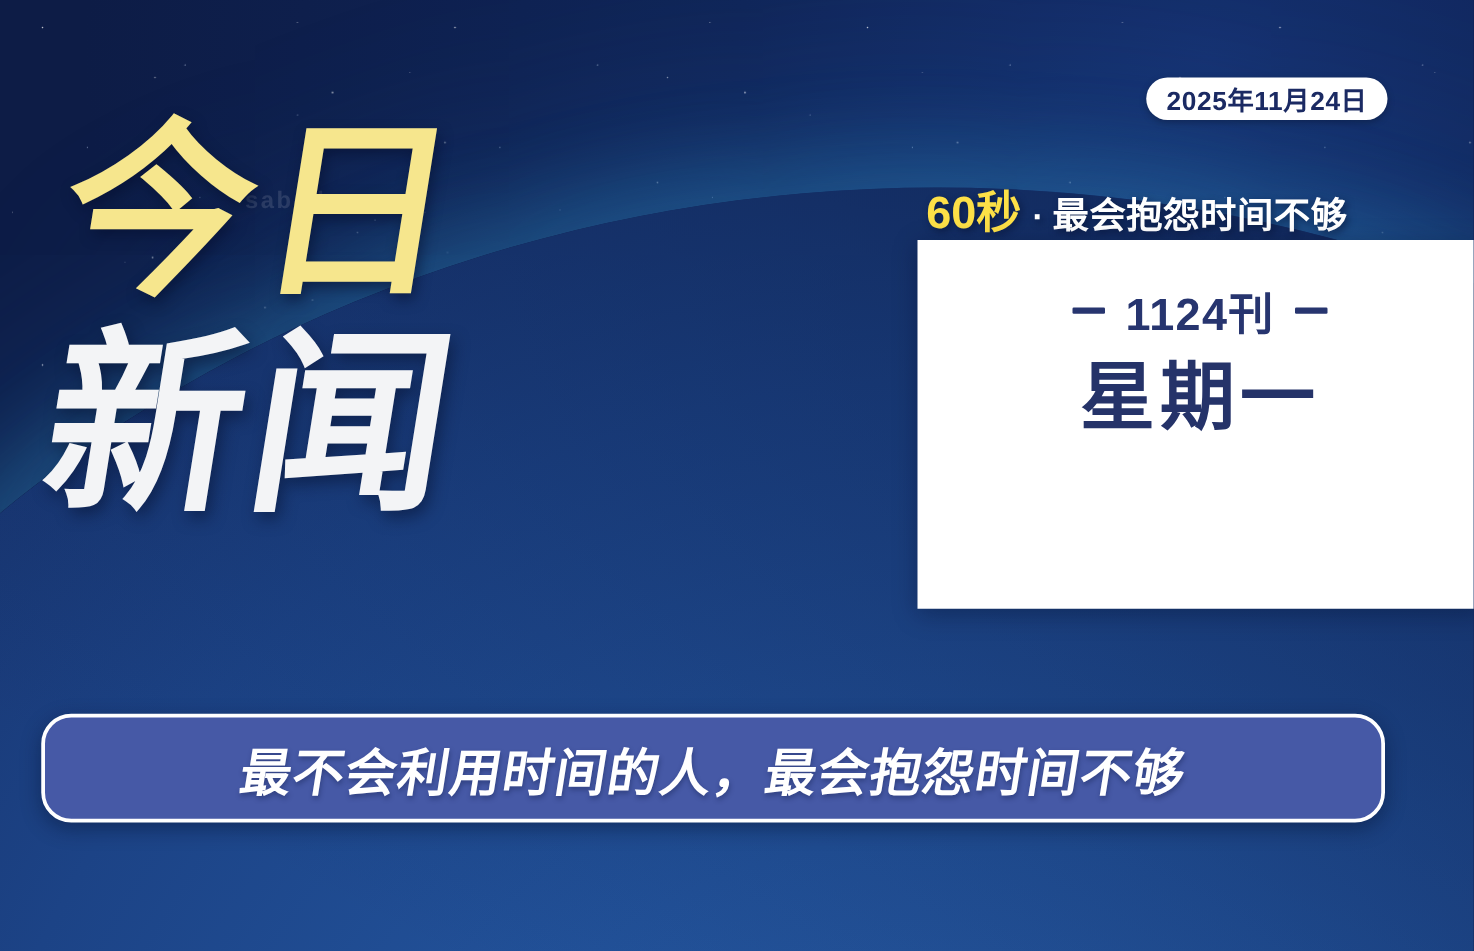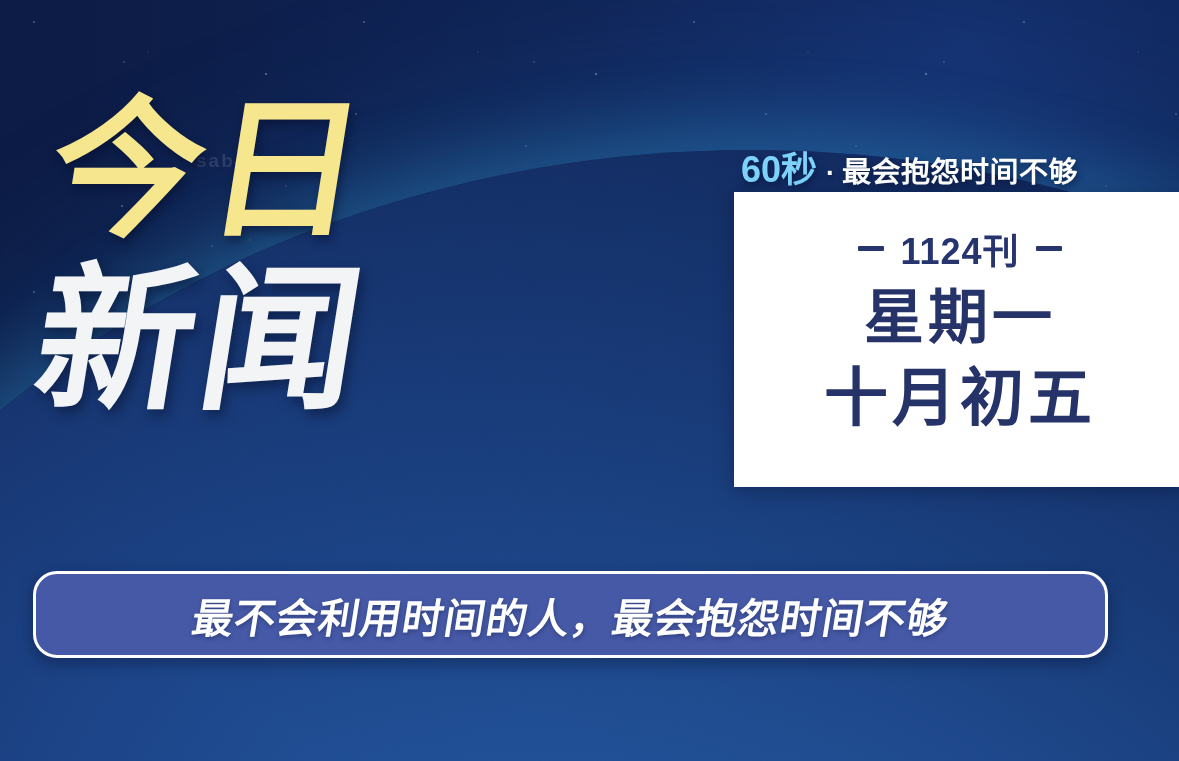--- a/index.html
+++ b/index.html
@@ -202,21 +202,21 @@
     left: 741px;
     top: 140px;
     display: flex;
     align-items: baseline;
     white-space: nowrap;
     text-shadow: 2px 3px 6px rgba(6,16,48,.6);
   }
   .tagline .sec {
     font-size: 36px;
     font-weight: 700;
-    color: #7dd3fc;
+    color: #fde047;
     letter-spacing: 0;
   }
   .tagline .dot {
     font-size: 27px;
     font-weight: 700;
     color: #ffffff;
     margin: 0 7px 0 9px;
   }
   .tagline .rest {
     font-size: 29px;
@@ -329,34 +329,34 @@
     <div class="limb"></div>
   </div>
 
   <div class="watermark">sabcdu</div>
 
   <div class="title-block">
     <div class="title-line jin">今日</div>
     <div class="title-line xin">新闻</div>
   </div>
 
+  <div class="date-pill">2025年11月24日</div>
 
   <div class="tagline">
     <span class="sec">60秒</span>
     <span class="dot">·</span>
     <span class="rest">最会抱怨时间不够</span>
   </div>
 
   <div class="info-card">
     <div class="issue-row">
       <span class="dash"></span>
       <span>1124刊</span>
       <span class="dash"></span>
     </div>
     <div class="weekday">星期一</div>
-    <div class="lunar">十月初五</div>
   </div>
 
   <div class="quote-bar">
     <div class="quote-text">最不会利用时间的人，最会抱怨时间不够</div>
   </div>
 
 </div>
 
 </body></html>

